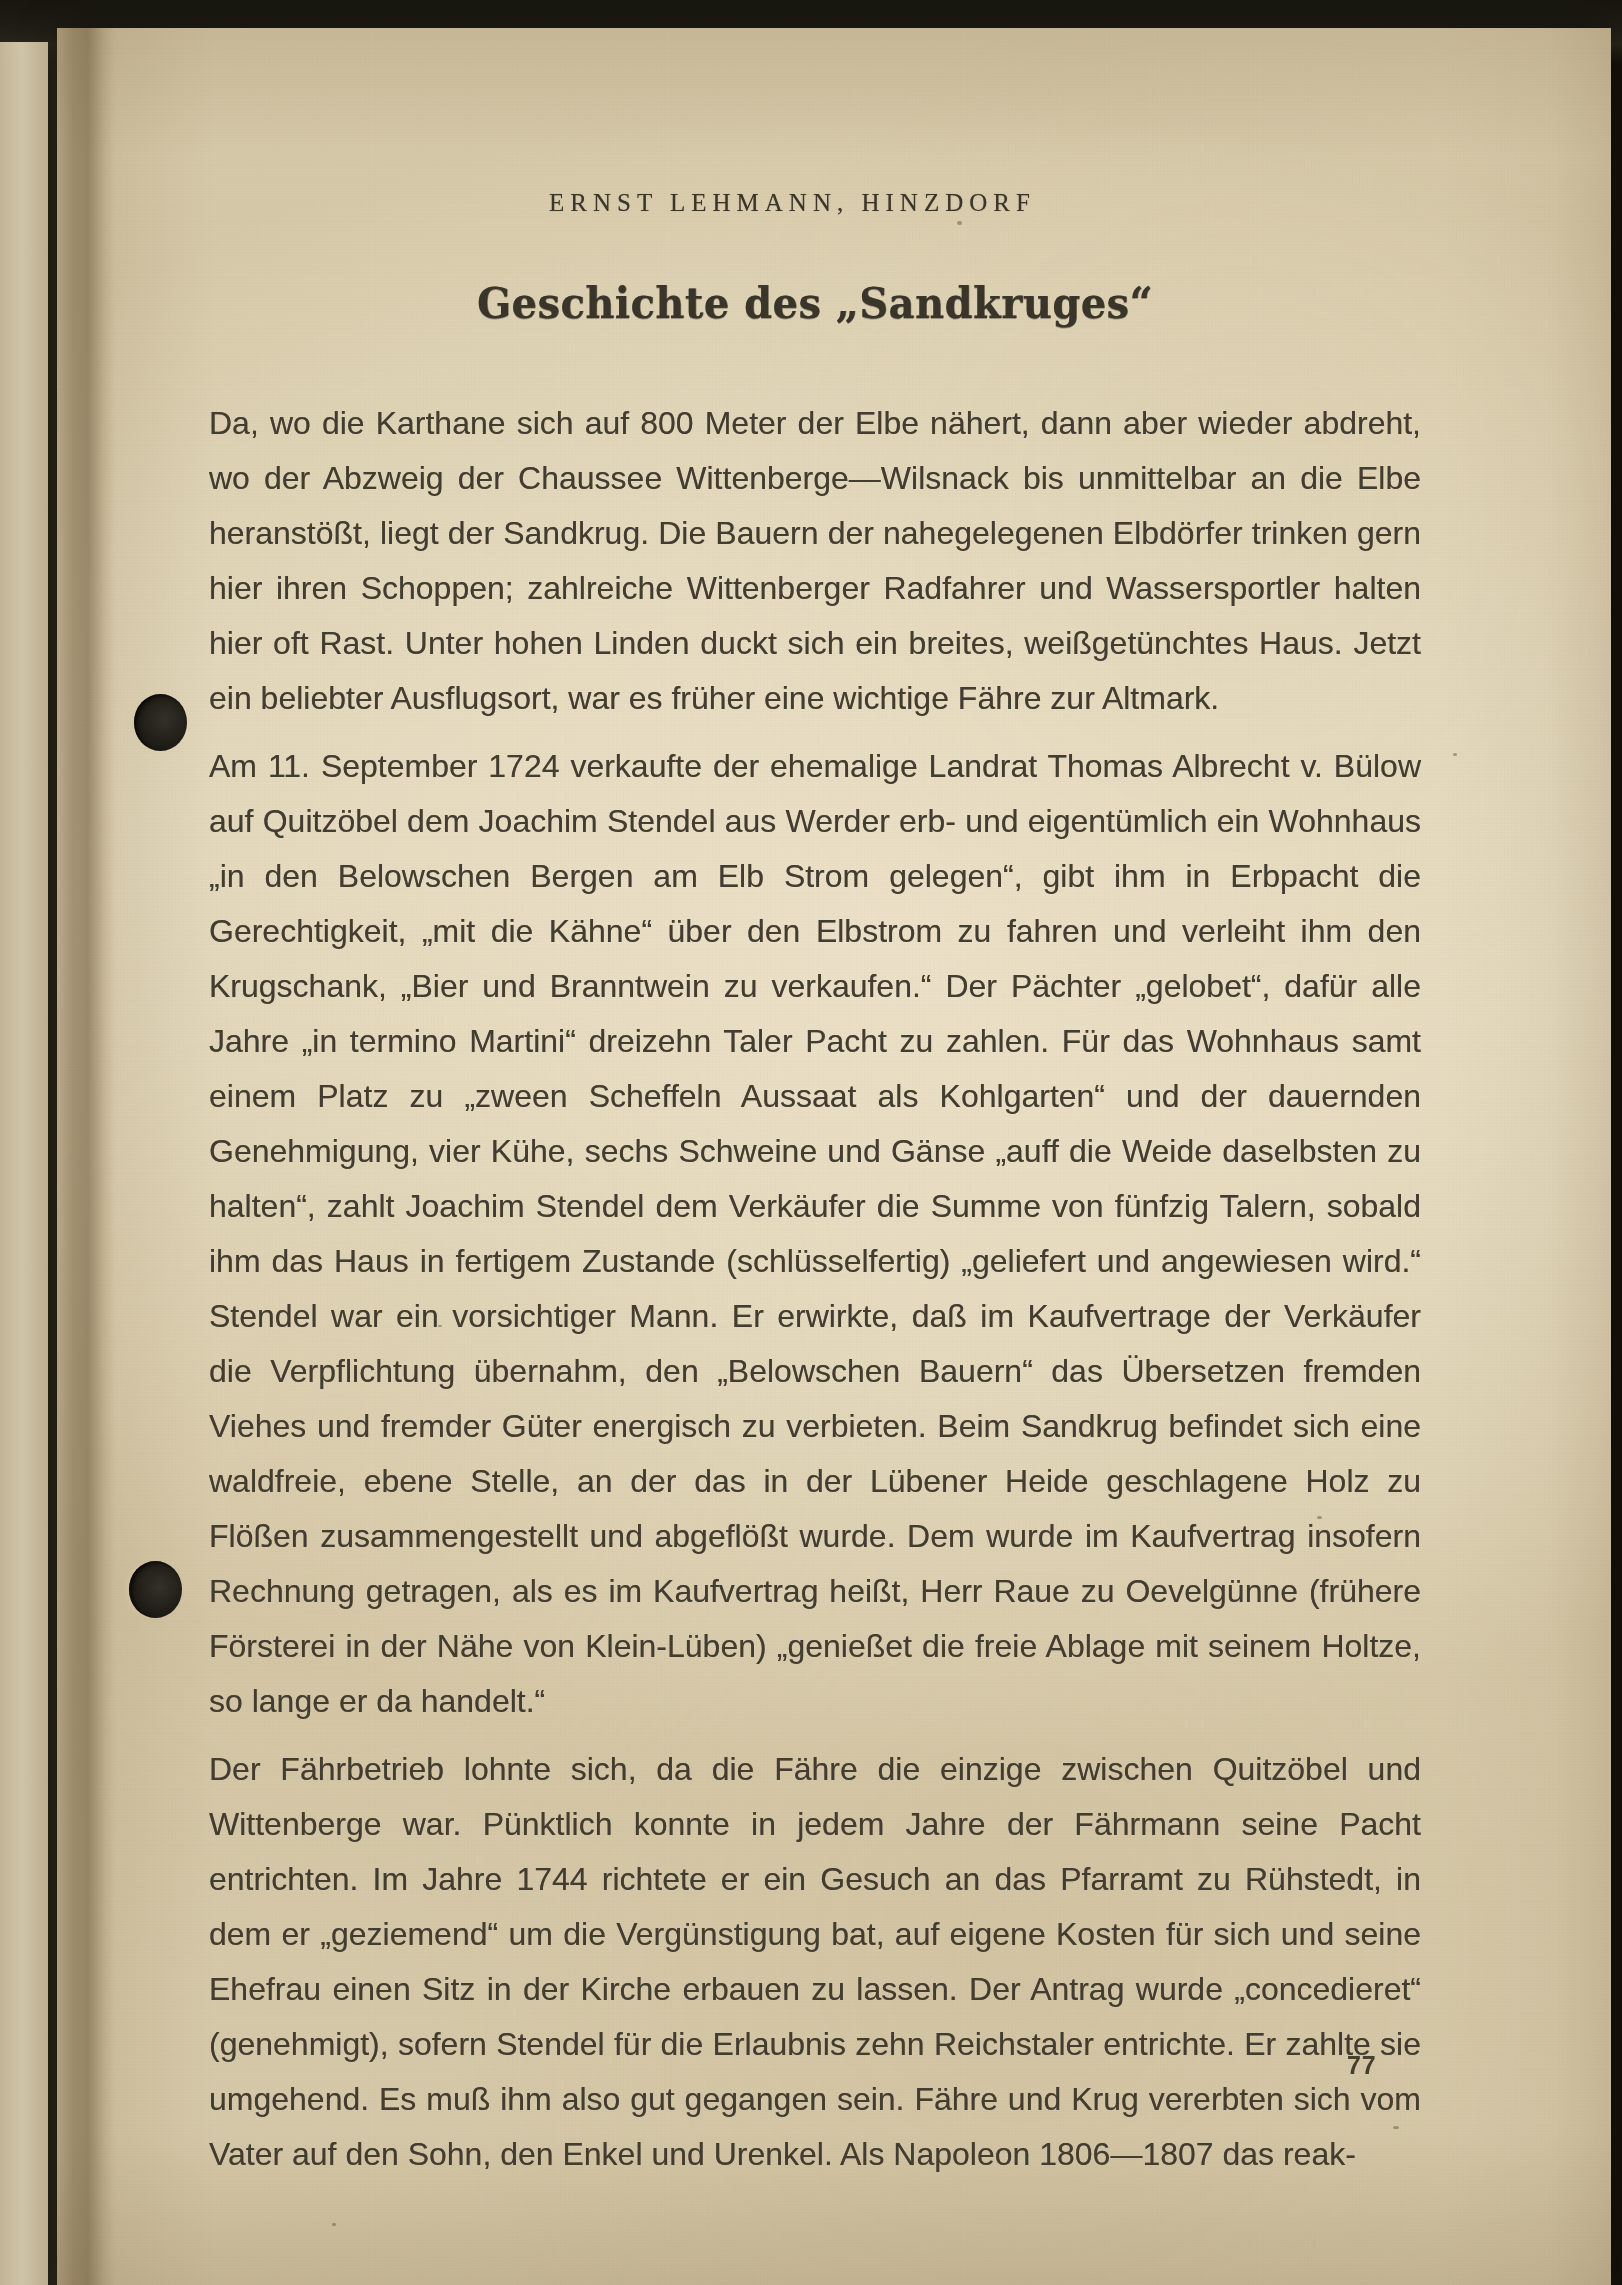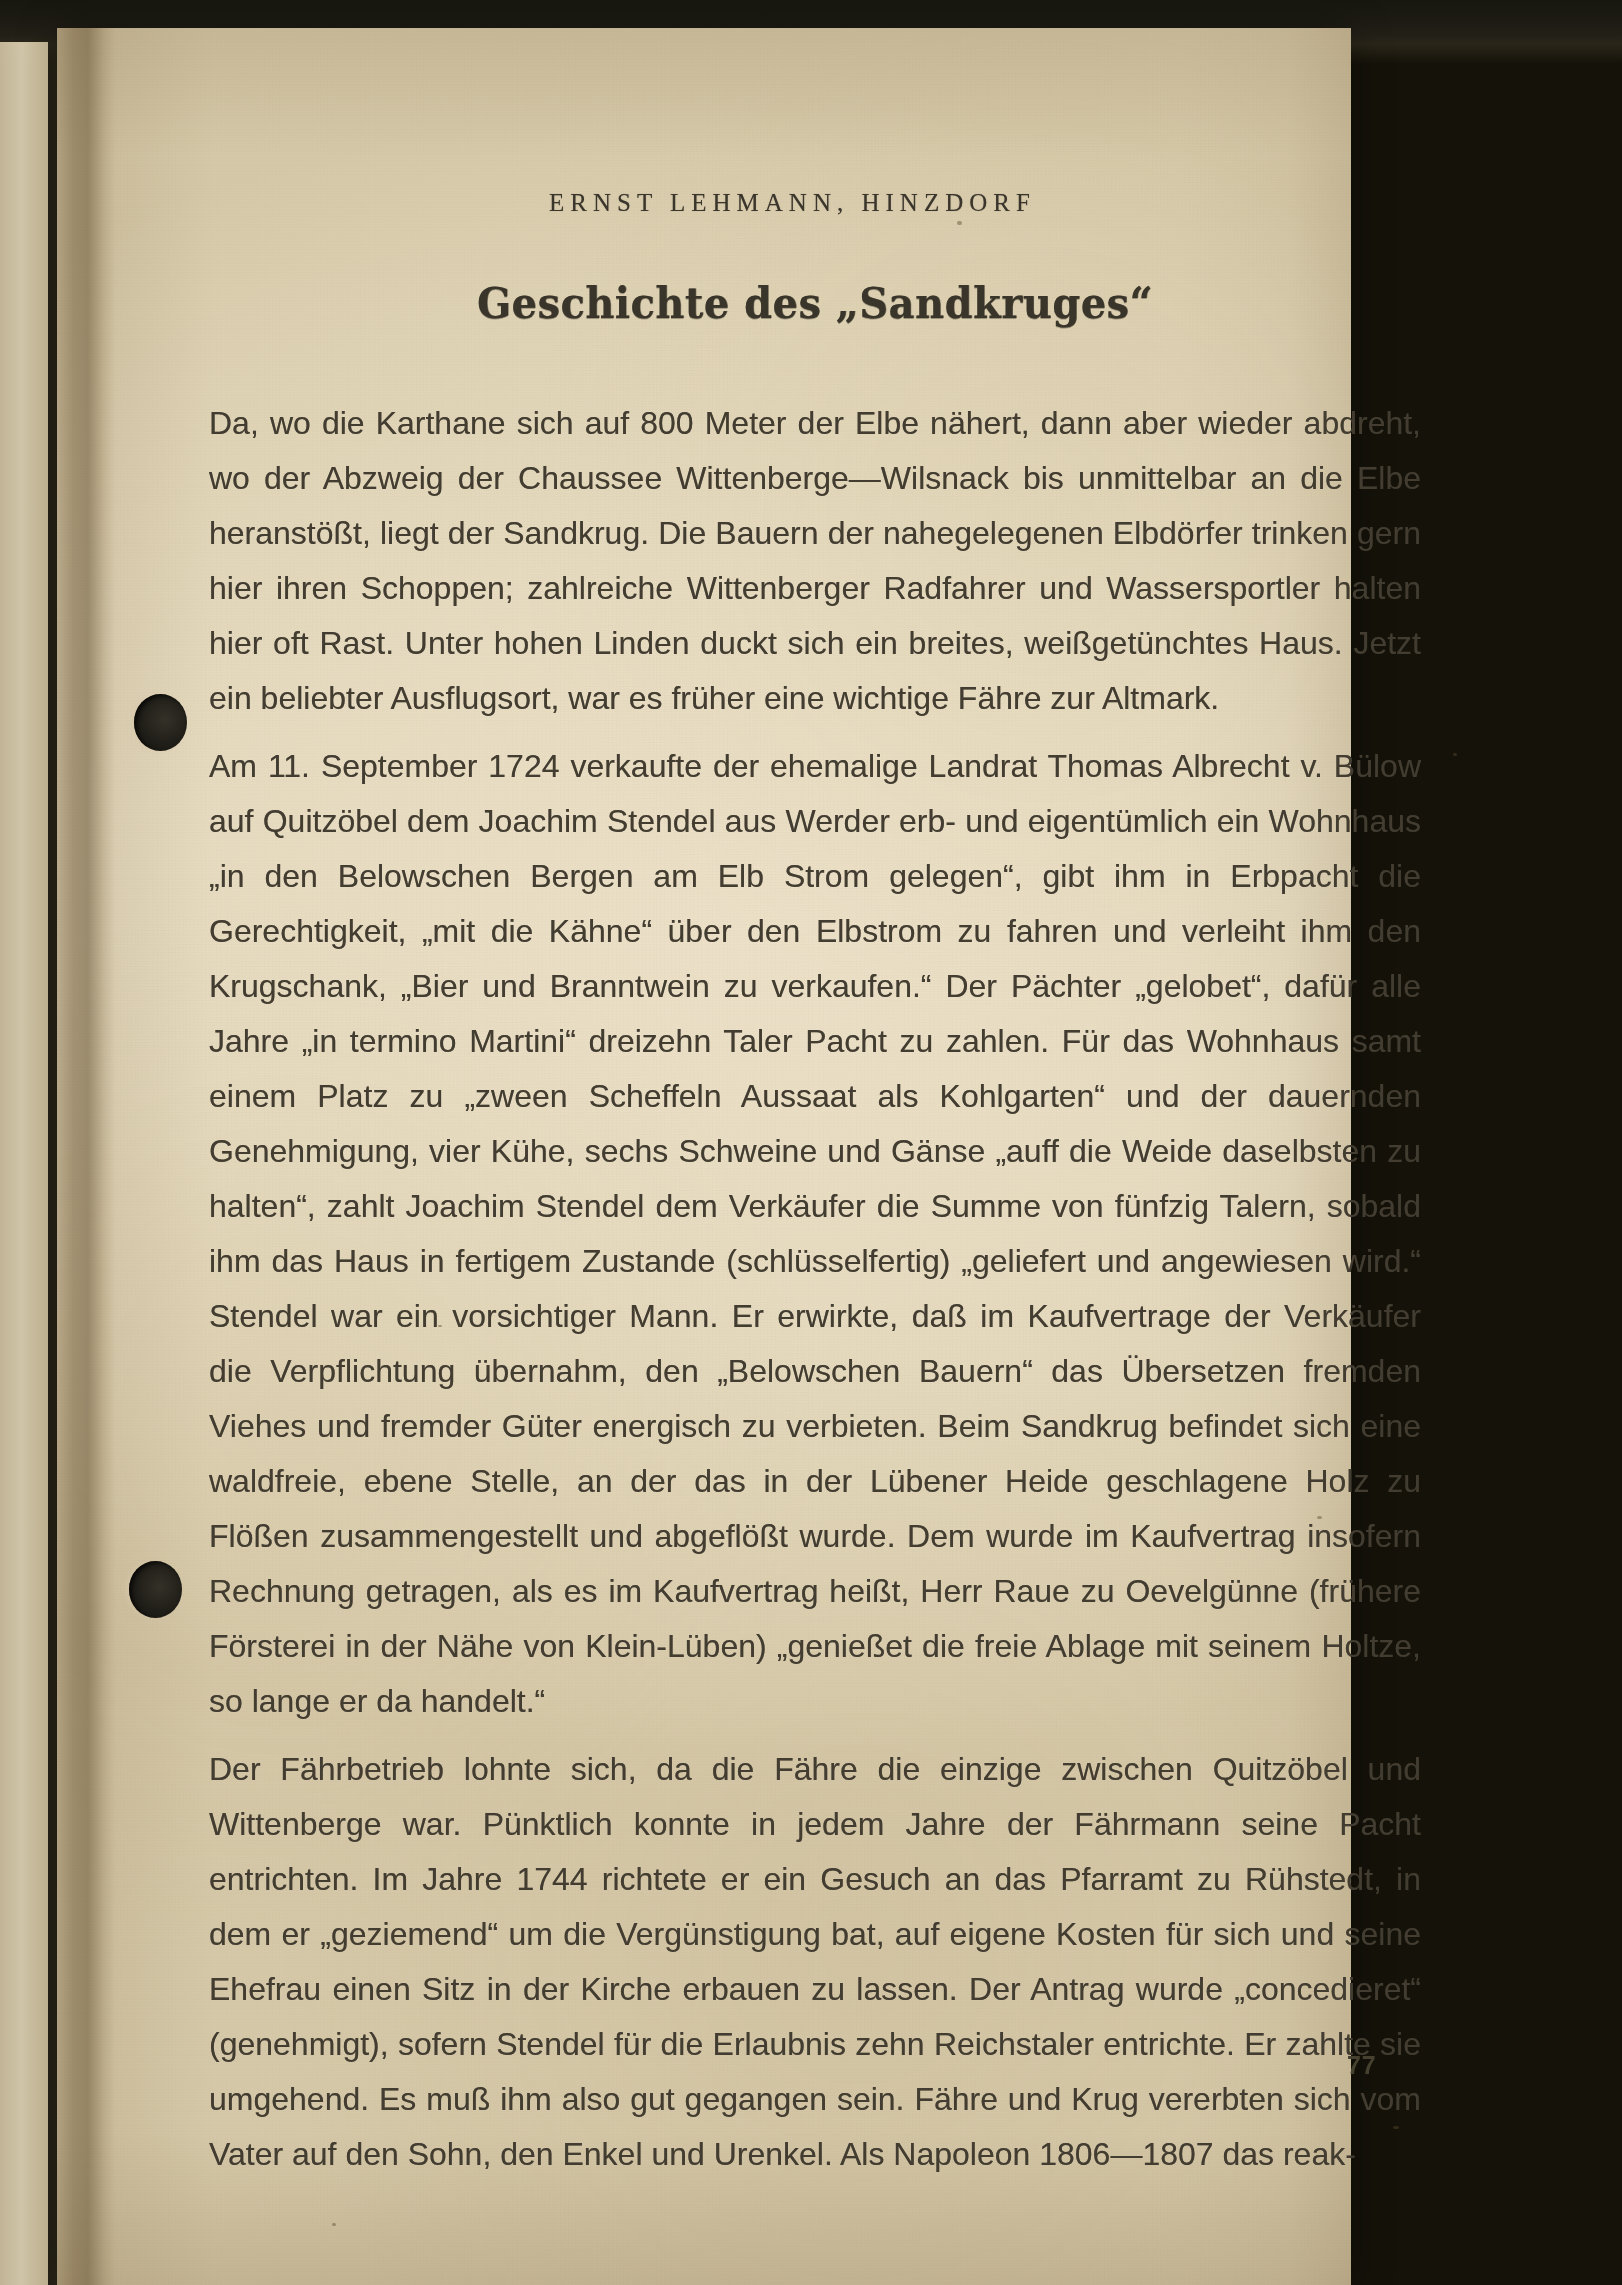--- a/index.html
+++ b/index.html
@@ -32,21 +32,21 @@
       linear-gradient(180deg, #17160f 0px, #1e1c14 26px, #242118 37px, #2a2619 44px, rgba(42,38,25,0) 64px),
       linear-gradient(90deg, #100f0b 0px, #17150f 20px, #221f16 42px, #2b2718 62px, rgba(43,39,24,0) 84px),
       #141209;
   }
 
   
   .page-sheet {
     position: absolute;
     left: 57px;
     top: 27.5px;
-    width: 1294px;
+    width: 1554px;
     height: 2258px;
     background: #e4d8bc;
     background-image:
       radial-gradient(ellipse 1286px 826px at 55% 40%, #ece1c8 0%, #e6dbc0 45%, #ded2b4 78%, #d5c8a8 100%);
     box-shadow: 0 0 37px rgba(0,0,0,0.35);
   }
 
   
   .paper-grain {
     position: absolute;

